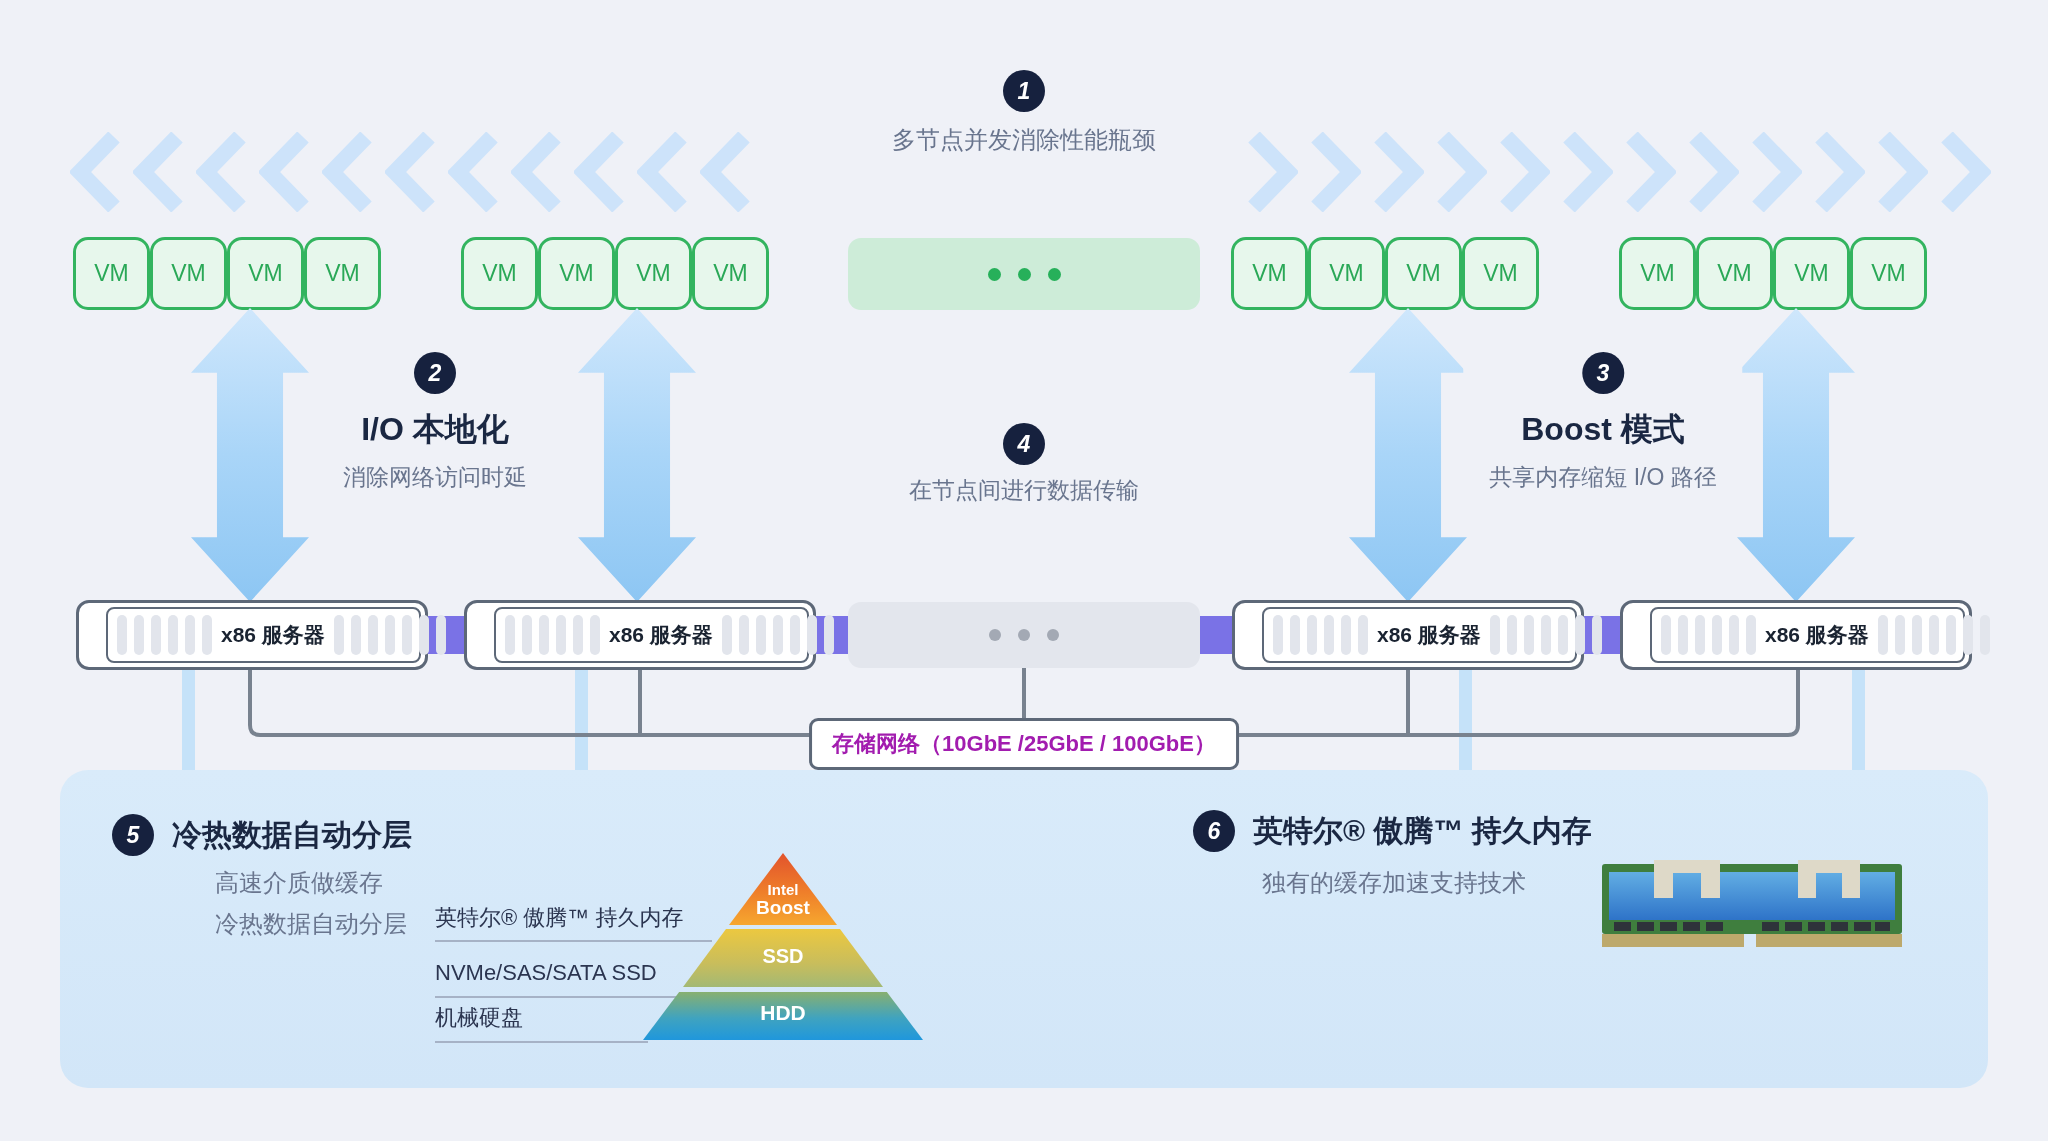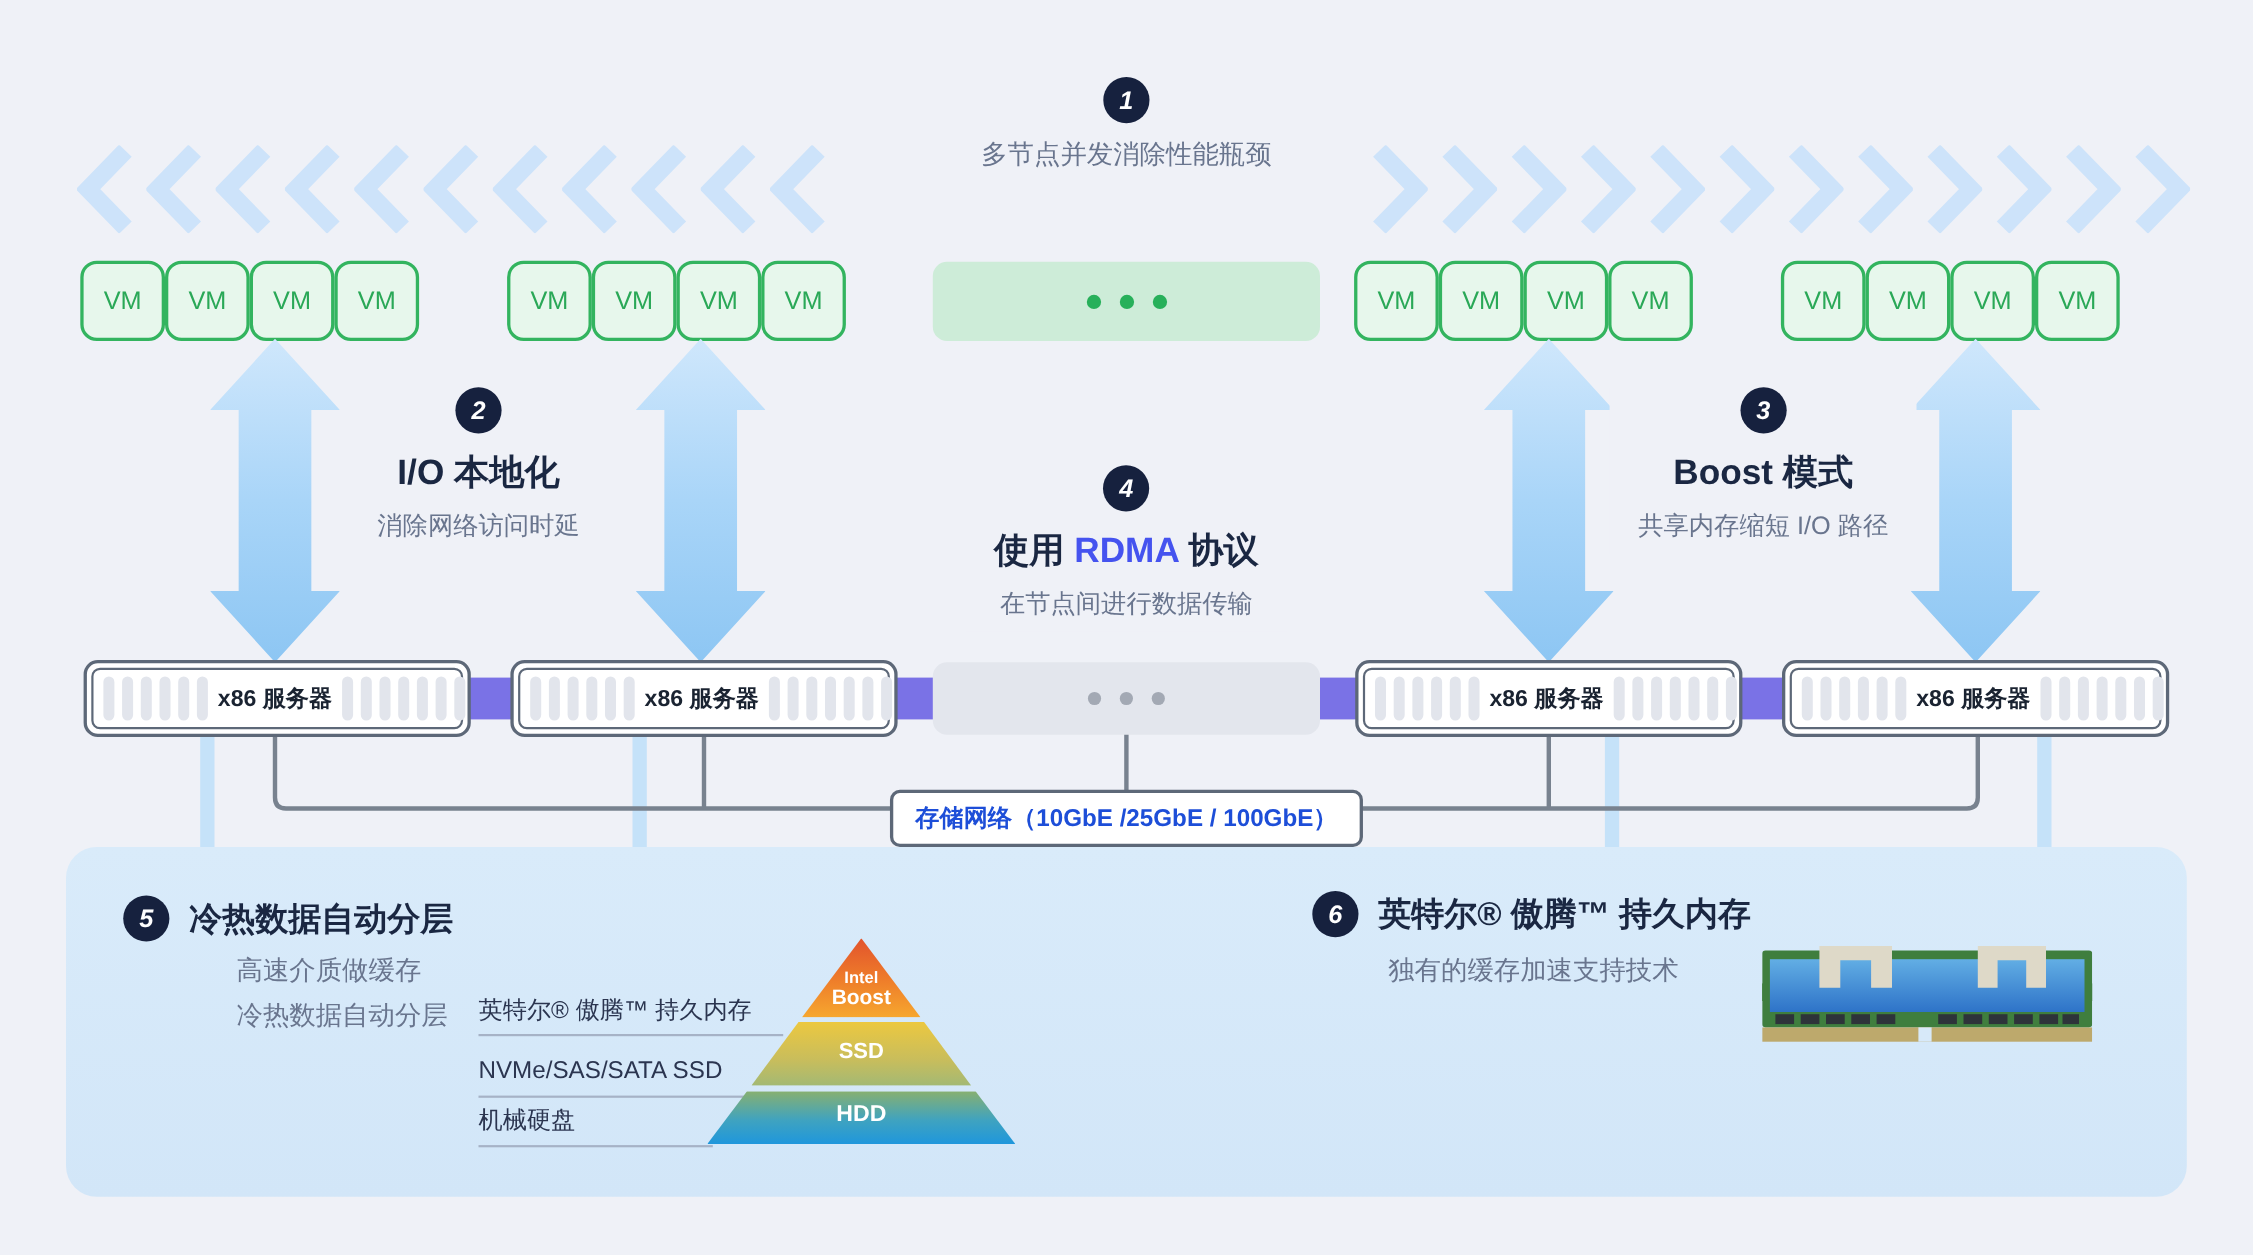--- a/index.html
+++ b/index.html
@@ -48,33 +48,33 @@
 
   
   .vline{position:absolute;top:664px;width:13px;height:122px;background:#c5e2f9;z-index:1;}
   svg.bus{position:absolute;left:0;top:0;z-index:2;}
   .pconn{position:absolute;top:616px;height:38px;background:#7a72e6;z-index:2;}
 
   
   .server{position:absolute;top:600px;height:70px;box-sizing:border-box;border:3px solid #5d6878;
       border-radius:13px;background:#fff;padding:4px;z-index:3;}
   .server-in{height:100%;box-sizing:border-box;border:2px solid #5d6878;border-radius:8px;
-      display:flex;align-items:center;padding:0 9px;gap:9px;background:#fff;}
+      display:flex;align-items:center;padding:0 9px;gap:9px;background:#fff;margin-left:23px;}
   .slats{display:flex;gap:7px;align-items:center;}
   .slat{width:10px;height:40px;background:#e2e5ec;border-radius:5px;}
   .server-label{flex:1;text-align:center;font-size:21px;font-weight:700;color:#1a2331;white-space:nowrap;}
   .server-ellipsis{position:absolute;left:848px;top:602px;width:352px;height:66px;
       background:#e3e6ed;border-radius:13px;display:flex;align-items:center;
       justify-content:center;gap:17px;z-index:3;}
   .ydot{width:12px;height:12px;border-radius:50%;background:#a3a9b4;}
 
   
   .netlabel{position:absolute;left:1024px;top:718px;transform:translateX(-50%);
       background:#fff;border:3px solid #5d6878;border-radius:9px;padding:8px 20px;
-      font-size:22px;font-weight:700;color:#1d4ed8;z-index:4;white-space:nowrap;}
+      font-size:22px;font-weight:700;color:#a21caf;z-index:4;white-space:nowrap;}
 
   
   .panel{position:absolute;left:60px;top:770px;width:1928px;height:318px;border-radius:28px;
       background:linear-gradient(180deg,#d9ebfa 0%,#d2e6f8 100%);z-index:2;}
   .panel-head{position:absolute;display:flex;align-items:center;gap:18px;}
   .panel-title{font-size:30px;font-weight:700;color:#1a2742;white-space:nowrap;}
   .panel-sub{position:absolute;font-size:24px;color:#69758e;line-height:41px;white-space:nowrap;}
   .tier-label{position:absolute;font-size:22px;color:#2b3550;white-space:nowrap;}
   .tier-line{position:absolute;height:2px;background:#a6b2c6;}
 
@@ -222,21 +222,20 @@
   </div>
 
   <div class="ann" id="ann-boost">
     <div class="badge">3</div>
     <div class="ann-title">Boost 模式</div>
     <div class="ann-sub">共享内存缩短 I/O 路径</div>
   </div>
 
   <div class="ann" id="ann-rdma">
     <div class="badge">4</div>
-    <div class="ann-title"><span>使用 </span><span class="hl">RDMA</span><span> 协议</span></div>
     <div class="ann-sub">在节点间进行数据传输</div>
   </div>
 
   <div class="vline" style="left:182px"></div>
   <div class="vline" style="left:575px"></div>
   <div class="vline" style="left:1459px"></div>
   <div class="vline" style="left:1852px"></div>
 
   <svg class="bus" width="2048" height="1141">
     <path d="M250 668 V725 Q250 735 260 735 H1788 Q1798 735 1798 725 V668" stroke="#78828f" stroke-width="4" fill="none"></path>

